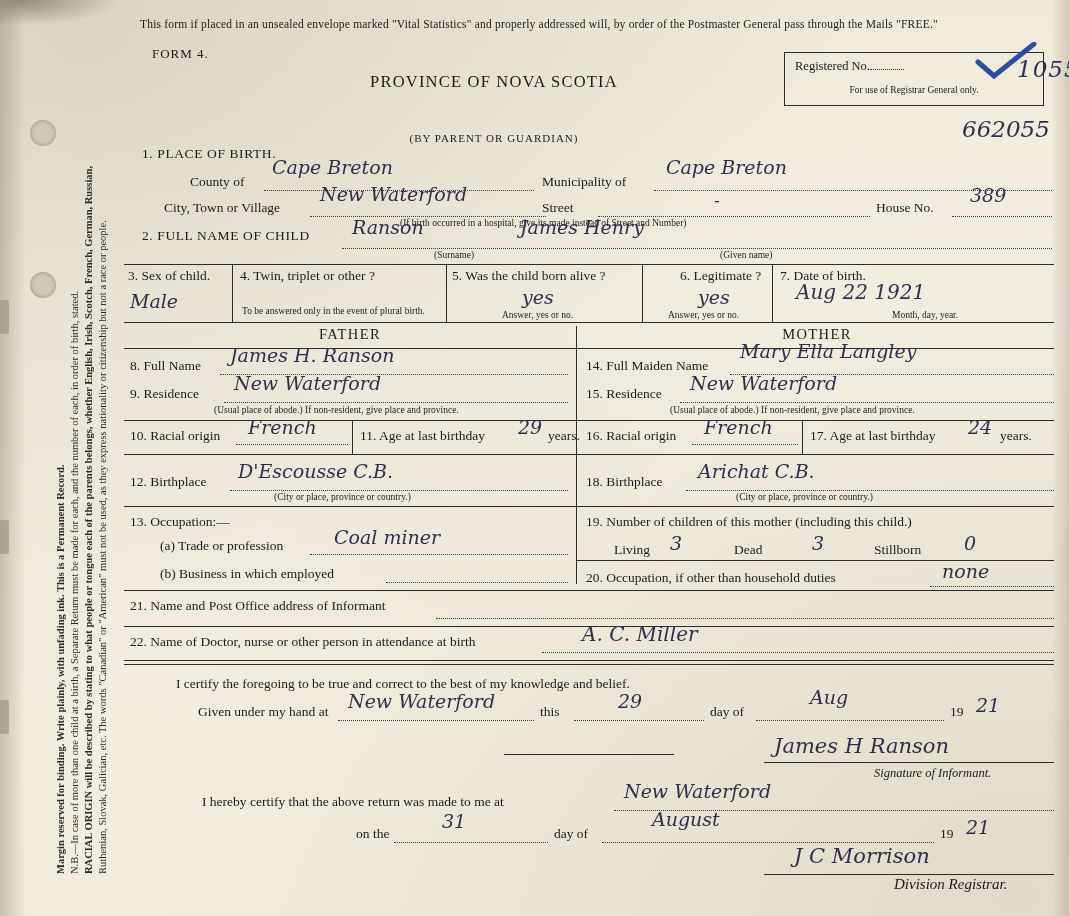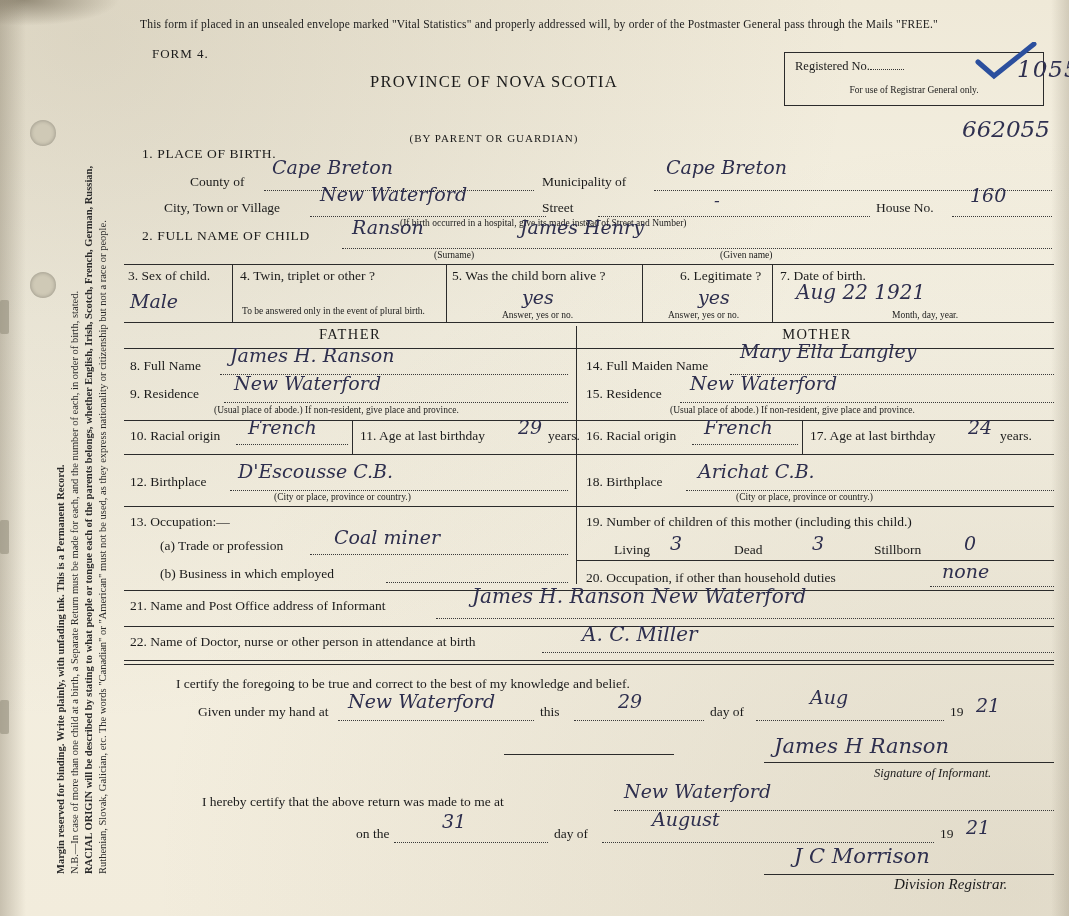--- a/index.html
+++ b/index.html
@@ -125,21 +125,21 @@
     <div class="lbl" style="position:absolute;left:40px;top:182px;">City, Town or Village</div>
     <div class="ln dot" style="left:186px;top:198px;width:236px;"></div>
     <div class="hs" style="left:196px;top:165px;font-size:19px;">New Waterford</div>
 
     <div class="lbl" style="position:absolute;left:418px;top:182px;">Street</div>
     <div class="ln dot" style="left:474px;top:198px;width:272px;"></div>
     <div class="hs" style="left:590px;top:172px;font-size:17px;">-</div>
 
     <div class="lbl" style="position:absolute;left:752px;top:182px;">House No.</div>
     <div class="ln dot" style="left:828px;top:198px;width:100px;"></div>
-    <div class="hs" style="left:846px;top:166px;font-size:19px;">160</div>
+    <div class="hs" style="left:846px;top:166px;font-size:19px;">389</div>
 
     <div class="cap" style="position:absolute;left:276px;top:200px;">(If birth occurred in a hospital, give its made instead of Street and Number)</div>
 
     <div class="sec" style="left:18px;top:210px;letter-spacing:.6px;">2. FULL NAME OF CHILD</div>
     <div class="ln dot" style="left:218px;top:230px;width:710px;"></div>
     <div class="hs" style="left:228px;top:198px;font-size:19px;">Ranson</div>
     <div class="hs" style="left:396px;top:198px;font-size:19px;">James Henry</div>
     <div class="cap" style="position:absolute;left:310px;top:232px;">(Surname)</div>
     <div class="cap" style="position:absolute;left:596px;top:232px;">(Given name)</div>
 
@@ -244,21 +244,20 @@
     <div class="rule" style="left:452px;top:542px;width:478px;"></div>
 
     <div class="lbl" style="position:absolute;left:462px;top:552px;">20. Occupation, if other than household duties</div>
     <div class="ln dot" style="left:806px;top:568px;width:124px;"></div>
     <div class="hs" style="left:818px;top:542px;font-size:19px;">none</div>
 
     <div class="rule" style="left:0px;top:572px;width:930px;"></div>
 
     <div class="lbl" style="position:absolute;left:6px;top:580px;">21. Name and Post Office address of Informant</div>
     <div class="ln dot" style="left:312px;top:600px;width:618px;"></div>
-    <div class="hs" style="left:348px;top:566px;font-size:20px;">James H. Ranson  New Waterford</div>
 
     <div class="rule" style="left:0px;top:608px;width:930px;"></div>
     <div class="lbl" style="position:absolute;left:6px;top:616px;">22. Name of Doctor, nurse or other person in attendance at birth</div>
     <div class="ln dot" style="left:418px;top:634px;width:512px;"></div>
     <div class="hs" style="left:458px;top:604px;font-size:20px;">A. C. Miller</div>
 
     <div class="rule" style="left:0px;top:642px;width:930px;"></div>
     <div class="rule" style="left:0px;top:646px;width:930px;"></div>
 
     <div class="lbl" style="position:absolute;left:52px;top:658px;">I certify the foregoing to be true and correct to the best of my knowledge and belief.</div>

